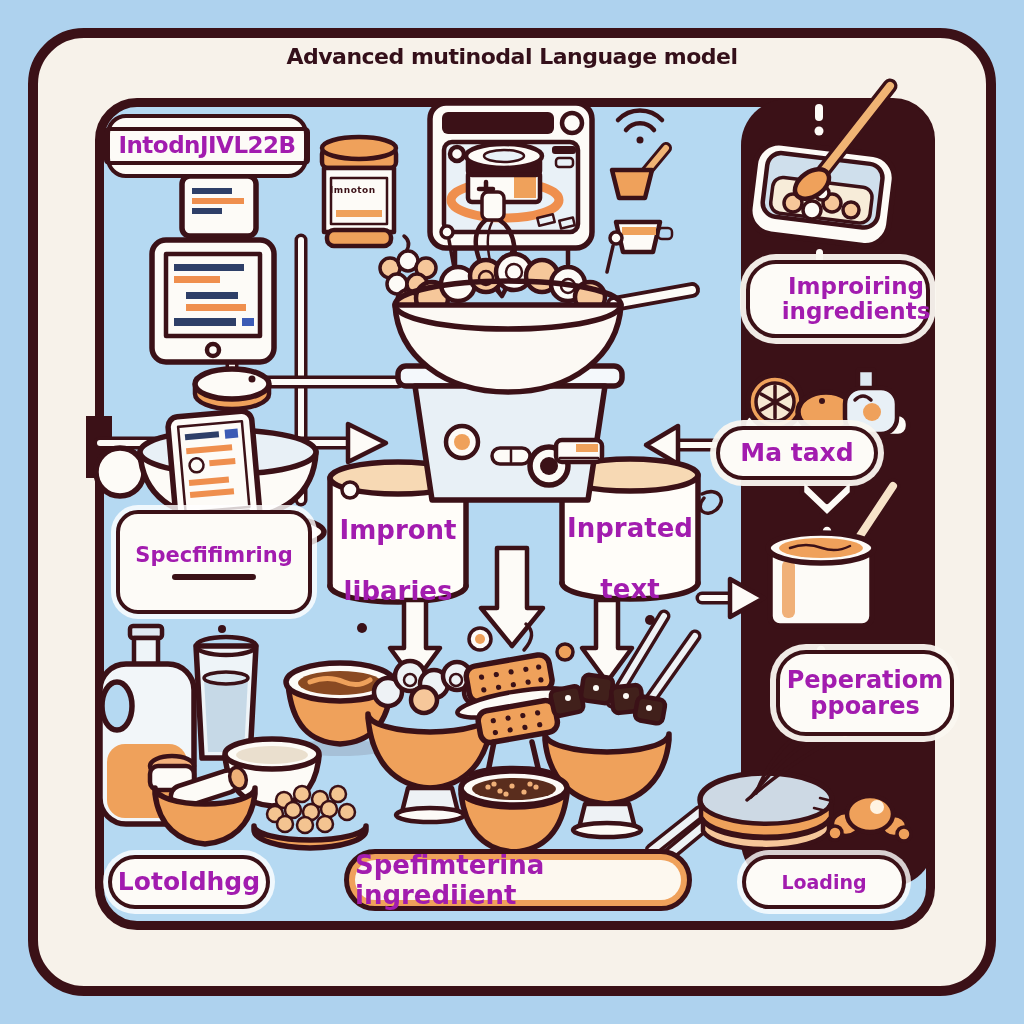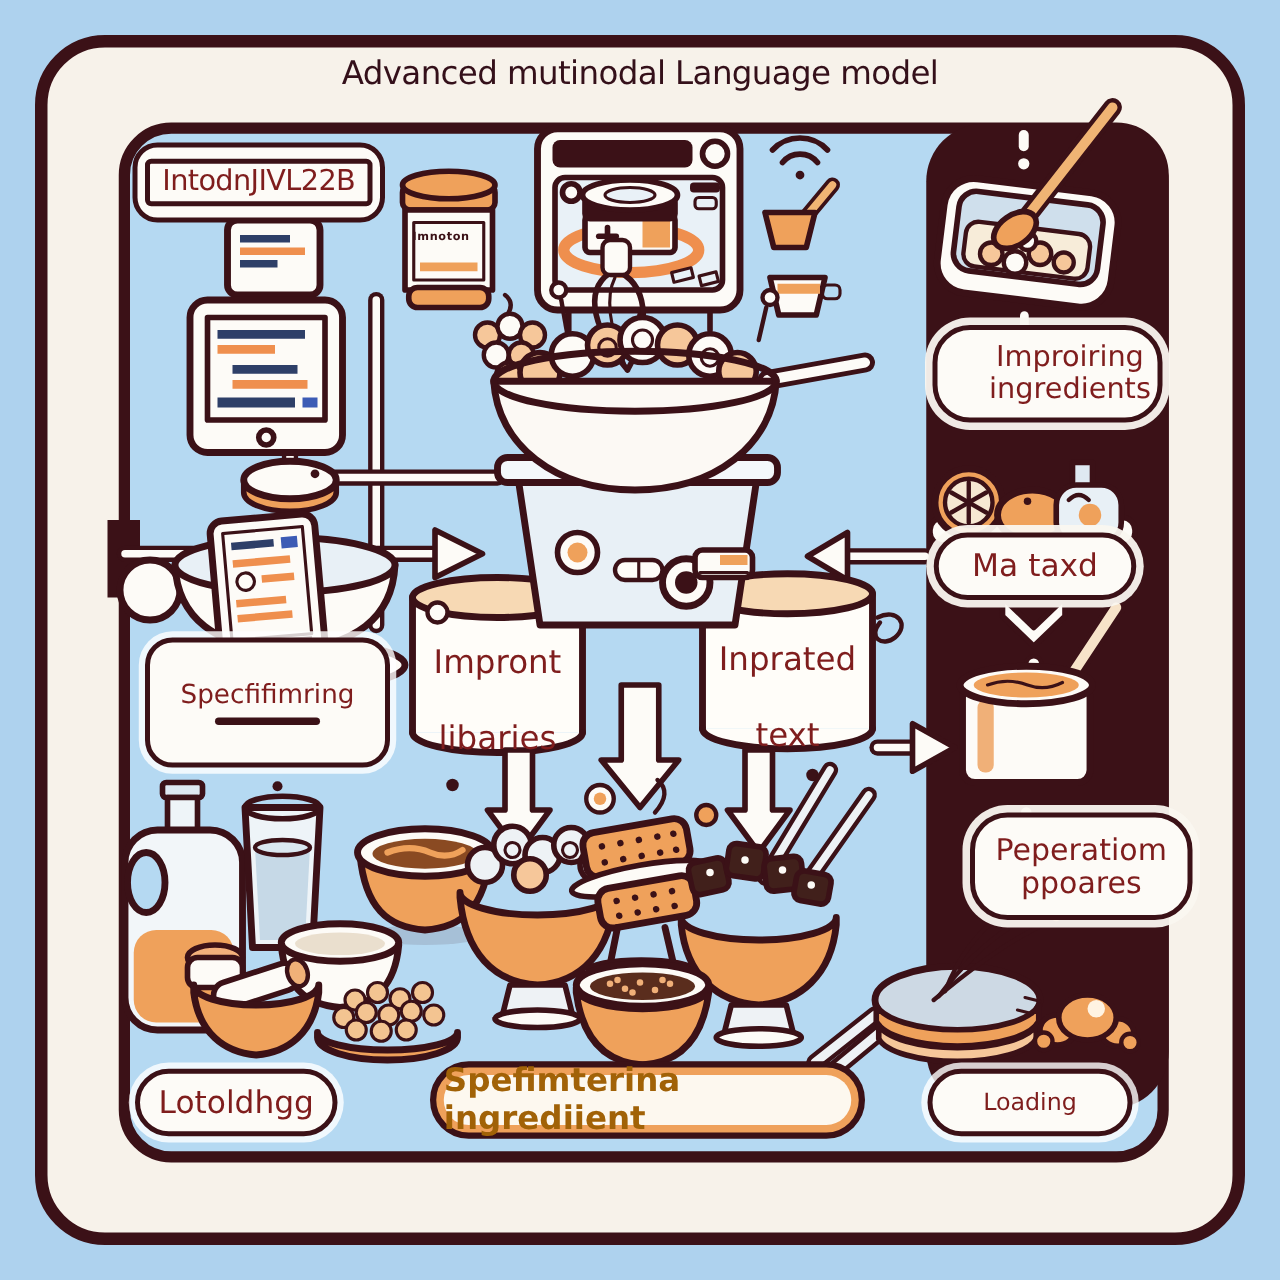--- a/index.html
+++ b/index.html
@@ -9,51 +9,51 @@
     font-family:"DejaVu Sans","Liberation Sans",sans-serif;
     color:#2a0d12;
   }
   .cream-panel{
     position:absolute;left:28px;top:28px;width:968px;height:968px;
     background:#f7f2ea;border:10px solid #3b1117;border-radius:56px;
     box-sizing:border-box;
   }
   .title{
     position:absolute;left:0;right:0;top:44px;text-align:center;
-    font-size:26px;font-weight:400;color:#34101a;letter-spacing:-0.5px;z-index:4;
+    font-size:22px;font-weight:700;color:#34101a;letter-spacing:-0.5px;z-index:4;
   }
   .blue-panel{
     position:absolute;left:95px;top:98px;width:840px;height:832px;
     background:#b5d9f2;border:9px solid #3b1117;border-radius:42px;
     box-sizing:border-box;z-index:1;
   }
   svg.art{position:absolute;left:0;top:0;z-index:2;pointer-events:none;}
   
   .o{stroke:#3b1117;stroke-linecap:round;stroke-linejoin:round;}
   .s2{stroke-width:2.5}.s3{stroke-width:3.5}.s4{stroke-width:4.5}.s5{stroke-width:5.5}
   .fw{fill:#fdfbf7}.fo{fill:#efa15b}.fol{fill:#f6c79a}.fb{fill:#cfdfec}.fn{fill:none}.fscr{fill:#e9f1f7}
   .under{stroke:#3b1117;stroke-width:13;stroke-linecap:round;fill:none}
   .over{stroke:#fdfbf7;stroke-width:6;stroke-linecap:round;fill:none}
   
   .lbl{position:absolute;z-index:5;display:flex;flex-direction:column;
        align-items:center;justify-content:center;text-align:center;
-       font-weight:400;color:#7f1d1d;box-sizing:border-box;line-height:1.1;}
+       font-weight:700;color:#a21caf;box-sizing:border-box;line-height:1.1;}
   .pill{background:#fdfbf7;border:4px solid #3b1117;border-radius:30px;}
   .halo{box-shadow:0 0 0 6px rgba(250,247,240,0.95);}
   .halo-lite{box-shadow:0 0 0 5px rgba(255,255,255,0.8);}
   .bubble{background:#fdfbf7;border:4px solid #3b1117;border-radius:20px;}
   .inner-box{border:4px solid #3b1117;border-radius:5px;padding:2px 10px;
        font-size:23px;letter-spacing:-0.5px;}
   .underbar{width:84px;height:6px;background:#3b1117;border-radius:3px;margin-top:7px;}
   .plain{background:transparent;border:none;gap:32px;}
   .orange-pill{position:absolute;z-index:5;background:#efa15b;border:5px solid #3b1117;
        border-radius:32px;padding:6px;box-sizing:border-box;
        display:flex;align-items:stretch;}
   .orange-pill .ip{flex:1;background:#fdf8ef;border-radius:24px;display:flex;
-       align-items:center;justify-content:center;font-weight:700;font-size:26px;color:#a16207;}
+       align-items:center;justify-content:center;font-weight:700;font-size:26px;color:#a21caf;}
   .jar-text{position:absolute;left:330px;top:185px;width:58px;z-index:3;
        font-size:9px;font-weight:700;text-align:left;color:#3b1117;letter-spacing:0.5px;}
 </style>
 </head>
 <body>
 
 <div class="cream-panel"></div>
 <div class="title">Advanced mutinodal Language model</div>
 <div class="blue-panel"></div>
 
@@ -485,21 +485,21 @@
   <span class="inner-box">IntodnJIVL22B</span>
 </div>
 
 <div class="jar-text">Imnoton</div>
 
 <div class="lbl pill halo" style="left:746px;top:260px;width:184px;height:78px;font-size:23px;padding-left:36px;">
   <span>Improiring</span>
   <span>ingredients</span>
 </div>
 
-<div class="lbl pill halo" style="left:747px;top:426px;width:162px;height:54px;font-size:25px;">
+<div class="lbl pill halo" style="left:716px;top:426px;width:162px;height:54px;font-size:25px;">
   <span>Ma taxd</span>
 </div>
 
 <div class="lbl pill halo-lite" style="left:116px;top:510px;width:196px;height:104px;border-radius:22px;font-size:21px;">
   <span>Specfifimring</span>
   <span class="underbar"></span>
 </div>
 
 <div class="lbl plain" style="left:336px;top:516px;width:124px;font-size:26px;">
   <span>Impront</span>

